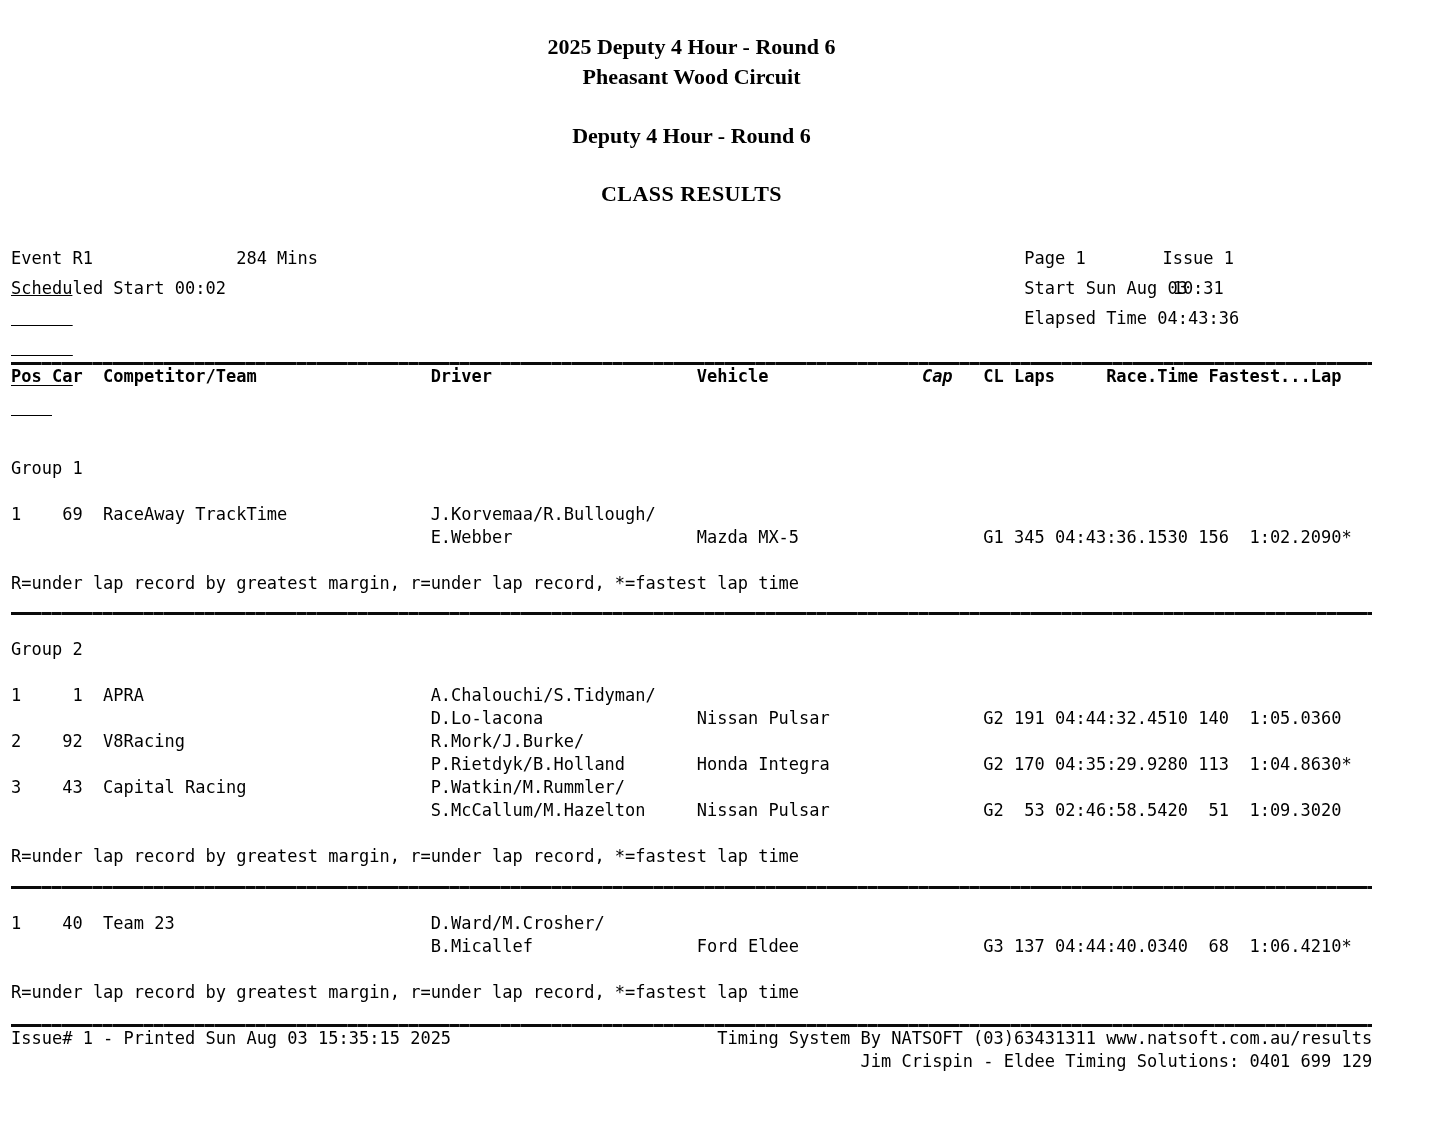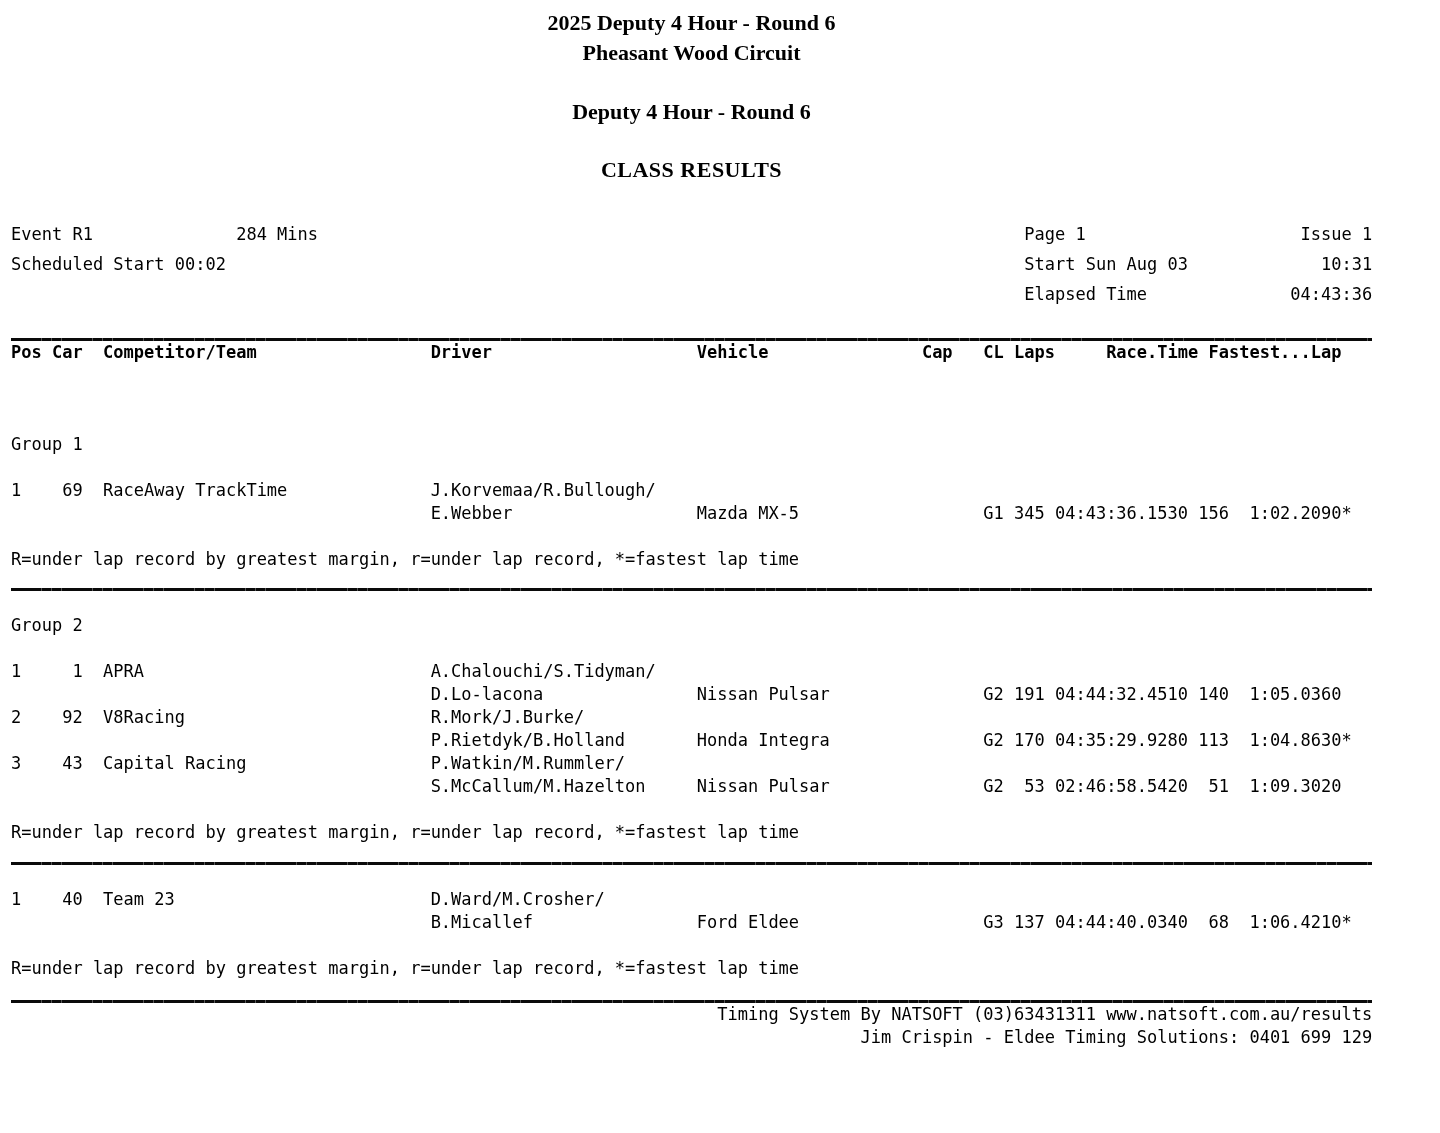--- a/index.html
+++ b/index.html
@@ -1,60 +1,60 @@
 <!DOCTYPE html>
 <html><head>
 <meta charset="utf-8">
 <style>
   html,body{margin:0;padding:0;background:#ffffff;color:#000;}
   body{width:1440px;height:1133px;overflow:hidden;}
   .doc{position:relative;padding-left:11px;font-family:"DejaVu Sans Mono",monospace;}
 
   
-  .titles{width:1361px;text-align:center;padding-top:8px;}
+  .titles{width:1361px;text-align:center;padding-top:32px;}
   .t{font-family:"Liberation Serif","DejaVu Serif",serif;font-weight:bold;font-size:22px;line-height:30px;}
   .t3{margin-top:29px;}
   .t4{margin-top:28px;letter-spacing:0.5px;}
 
   
   .meta{margin-top:34px;}
-  .meta-line{position:relative;height:30px;font:17px/30px "DejaVu Sans Mono",monospace;white-space:pre;}
+  .meta-line{position:relative;height:30px;font:17px/30px "DejaVu Sans Mono",monospace;white-space:pre;text-decoration:underline;}
   .mline{position:relative;height:23px;font:17px/23px "DejaVu Sans Mono",monospace;white-space:pre;}
   .meta-line span,.mline span{position:absolute;top:0;white-space:pre;}
   .bold{font-weight:bold;}
   .blank{height:23px;}
 
   .rule{width:1361px;height:3px;background:#0a0a0a;
         background-image:repeating-linear-gradient(90deg,#0a0a0a 0 9.6px,#555 9.6px 10.2px);}
   .rule1{margin-top:29px;}
   .rule2{margin-top:17px;}
   .rule3{margin-top:18px;}
   .rule4{margin-top:20px;}
   .gap23{margin-top:23px;}
 
   
   .cp  {left:0;}
   .ccar{left:4ch;width:3ch;text-align:right;}
   .cteam{left:9ch;}
   .cdrv{left:41ch;}
   .cveh{left:67ch;}
-  .ccap{left:89ch;}
+  .ccap{left:89ch;font-style:italic;}
   .ccl {left:95ch;}
   .claps{left:97ch;width:4ch;text-align:right;}
   .crt {left:102ch;width:13ch;text-align:right;}
   .crth{left:107ch;}
   .cfln{left:116ch;width:3ch;text-align:right;}
   .cflt{left:121ch;}
   .cflh{left:117ch;}
 
   
   .m0{left:0;}
   .m22{left:22ch;text-align:center;}
   .m99{left:99ch;}
-  .mright{left:99ch;width:34ch;text-align:right;}
+  .mright{left:99ch;width:34ch;text-align:center;}
   .fright{left:0;width:133ch;text-align:right;}
 </style>
 </head>
 <body>
 
 <div class="doc">
 
   <div class="titles">
     <div class="t">2025 Deputy 4 Hour - Round 6</div>
     <div class="t">Pheasant Wood Circuit</div>
@@ -187,19 +187,20 @@
     <span class="crt">04:44:40.0340</span>
     <span class="cfln">68</span>
     <span class="cflt">1:06.4210*</span>
   </div>
   <div class="blank"></div>
   <div class="mline">R=under lap record by greatest margin, r=under lap record, *=fastest lap time</div>
 
   <div class="rule rule4"></div>
 
   <div class="mline">
+    <span class="m0">Issue# 1 - Printed Sun Aug 03 15:35:15 2025</span>
     <span class="fright">Timing System By NATSOFT (03)63431311 www.natsoft.com.au/results</span>
   </div>
   <div class="mline">
     <span class="fright">Jim Crispin - Eldee Timing Solutions: 0401 699 129</span>
   </div>
 
 </div>
 
 </body></html>

